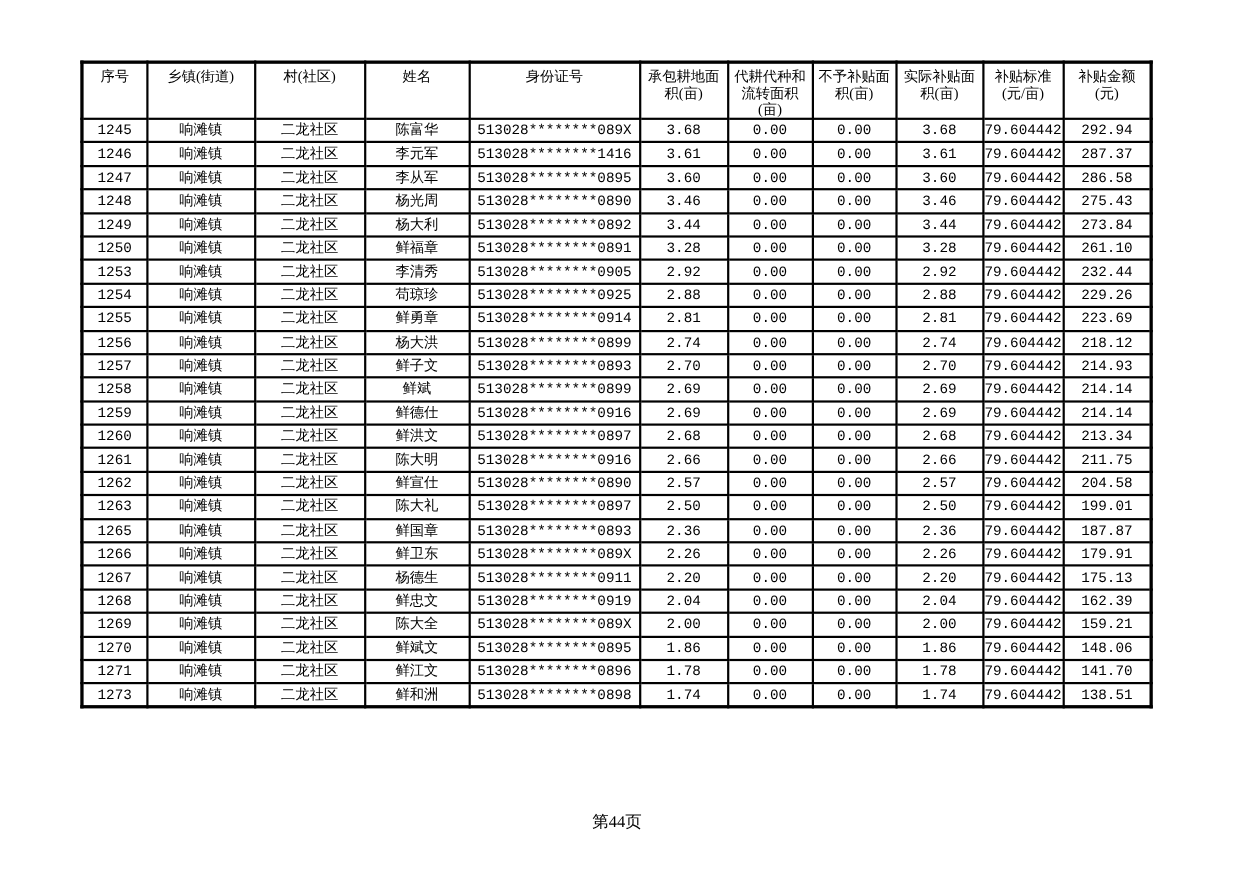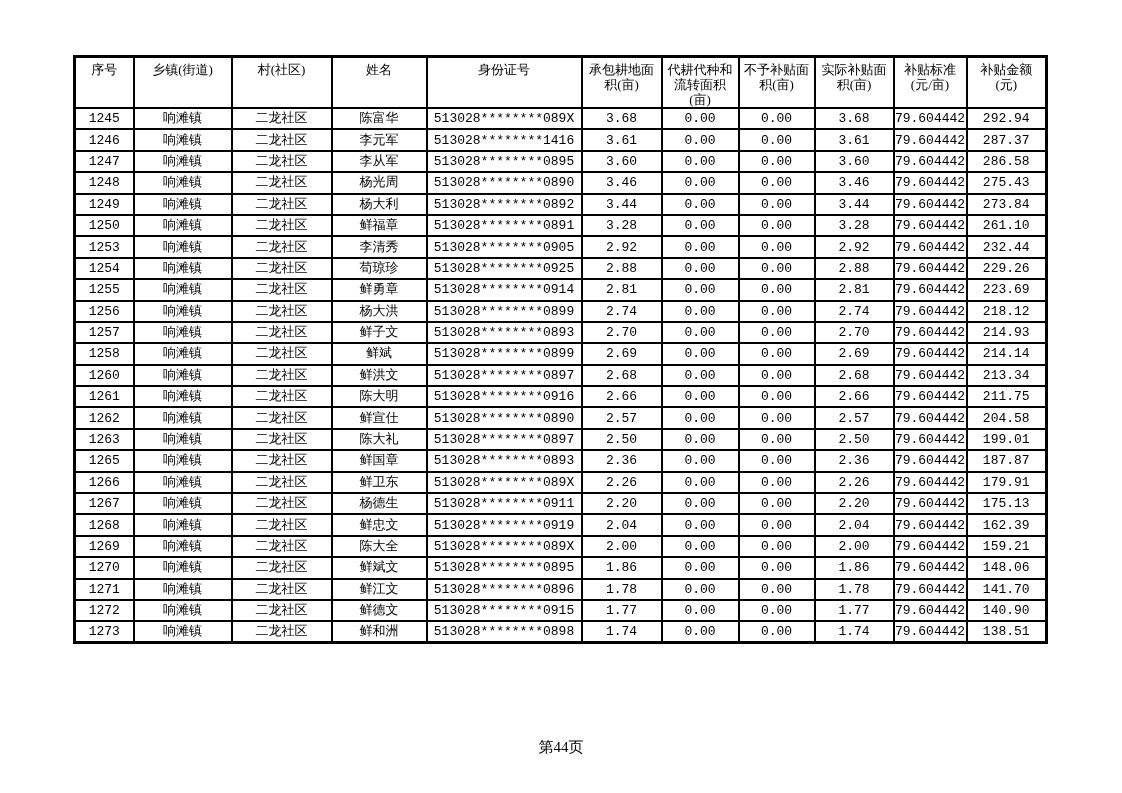--- a/index.html
+++ b/index.html
@@ -251,20 +251,33 @@
     <td>鲜斌</td>
     <td>513028********0899</td>
     <td>2.69</td>
     <td>0.00</td>
     <td>0.00</td>
     <td>2.69</td>
     <td>79.604442</td>
     <td>214.14</td>
   </tr>
         <tr>
+    <td>1259</td>
+    <td>响滩镇</td>
+    <td>二龙社区</td>
+    <td>鲜德仕</td>
+    <td>513028********0916</td>
+    <td>2.69</td>
+    <td>0.00</td>
+    <td>0.00</td>
+    <td>2.69</td>
+    <td>79.604442</td>
+    <td>214.14</td>
+  </tr>
+        <tr>
     <td>1260</td>
     <td>响滩镇</td>
     <td>二龙社区</td>
     <td>鲜洪文</td>
     <td>513028********0897</td>
     <td>2.68</td>
     <td>0.00</td>
     <td>0.00</td>
     <td>2.68</td>
     <td>79.604442</td>
@@ -392,33 +405,20 @@
     <td>响滩镇</td>
     <td>二龙社区</td>
     <td>鲜江文</td>
     <td>513028********0896</td>
     <td>1.78</td>
     <td>0.00</td>
     <td>0.00</td>
     <td>1.78</td>
     <td>79.604442</td>
     <td>141.70</td>
-  </tr>
-        <tr>
-    <td>1272</td>
-    <td>响滩镇</td>
-    <td>二龙社区</td>
-    <td>鲜德文</td>
-    <td>513028********0915</td>
-    <td>1.77</td>
-    <td>0.00</td>
-    <td>0.00</td>
-    <td>1.77</td>
-    <td>79.604442</td>
-    <td>140.90</td>
   </tr>
         <tr>
     <td>1273</td>
     <td>响滩镇</td>
     <td>二龙社区</td>
     <td>鲜和洲</td>
     <td>513028********0898</td>
     <td>1.74</td>
     <td>0.00</td>
     <td>0.00</td>

